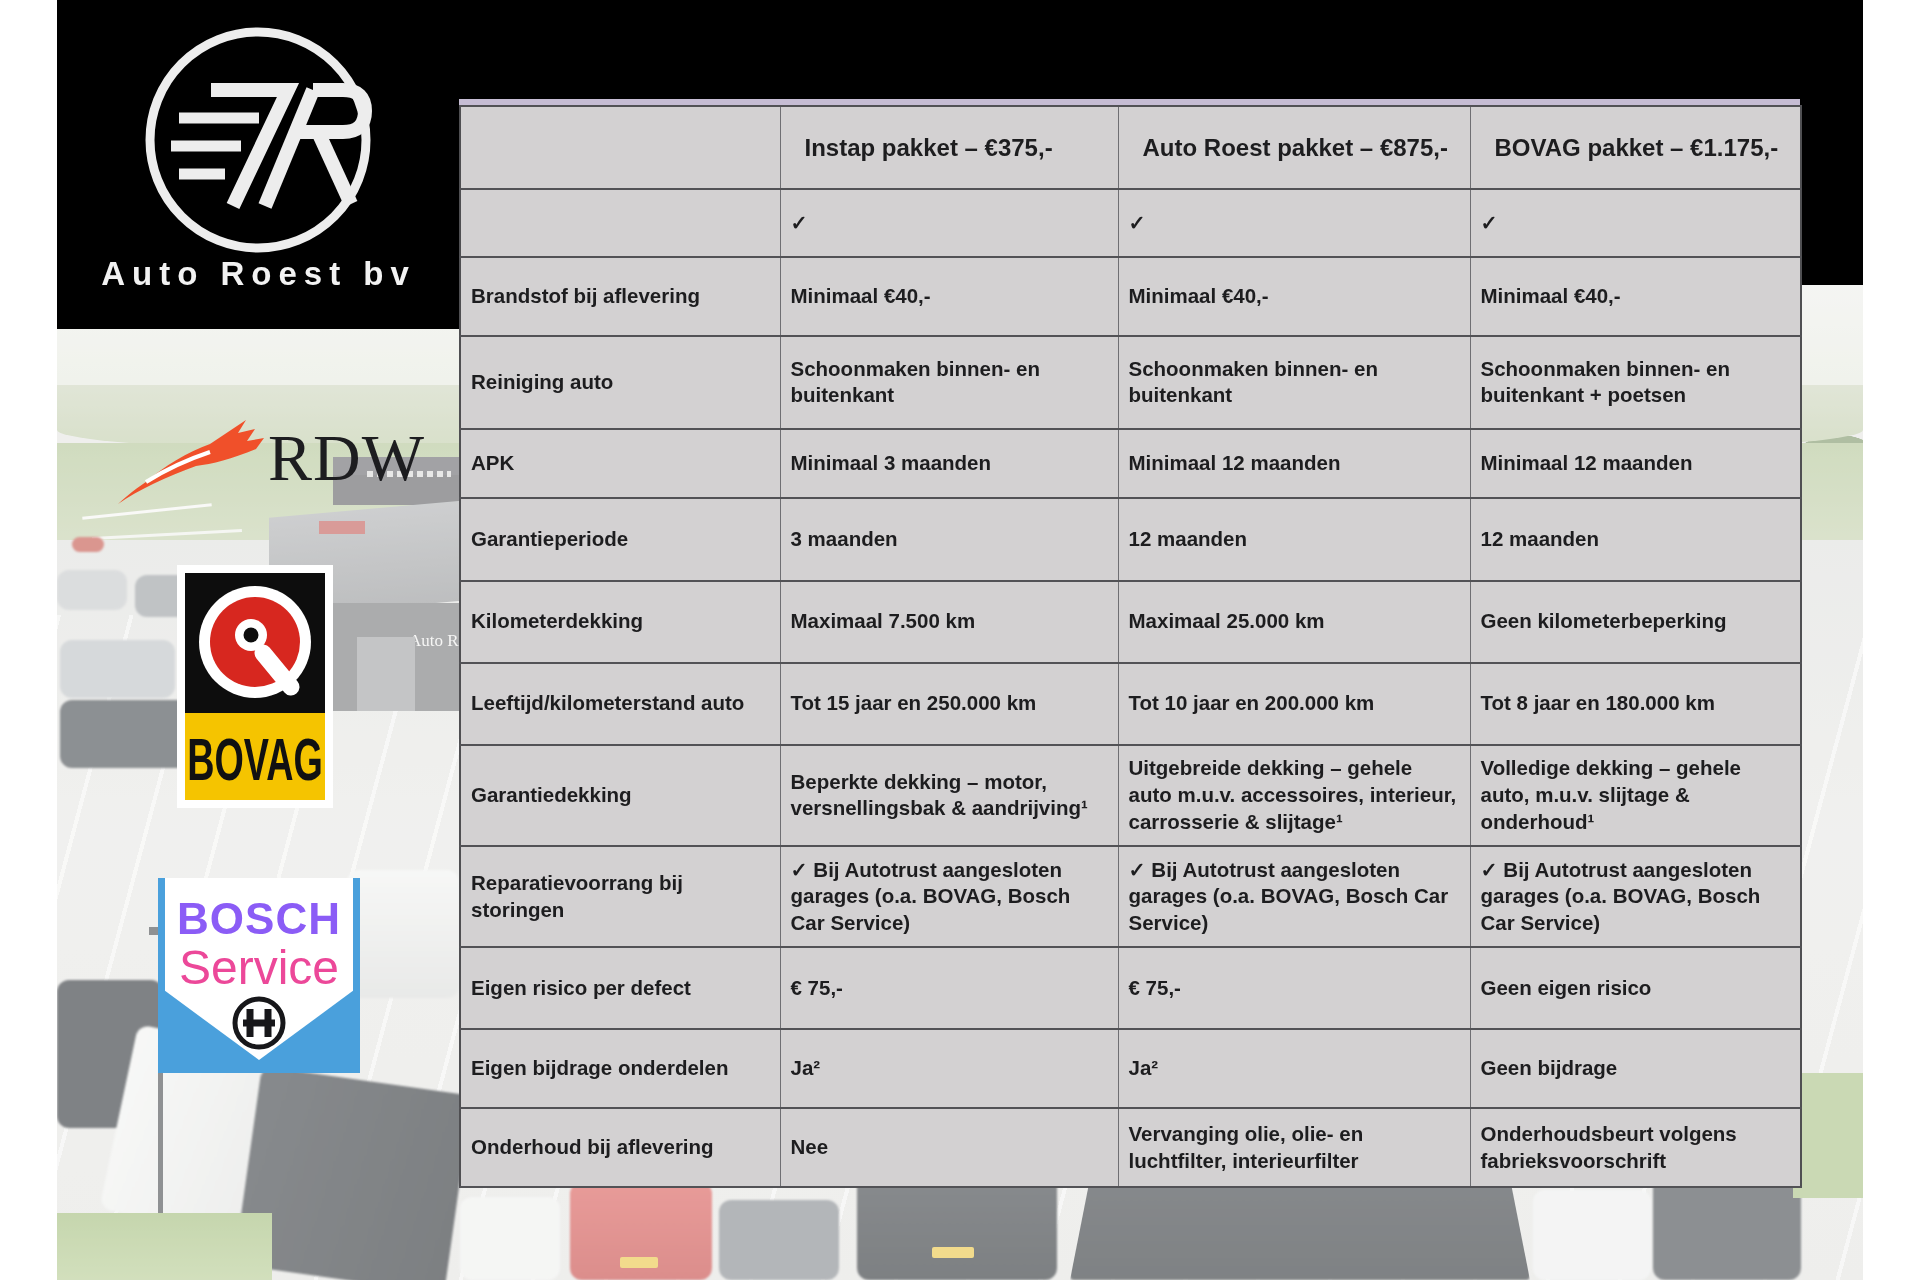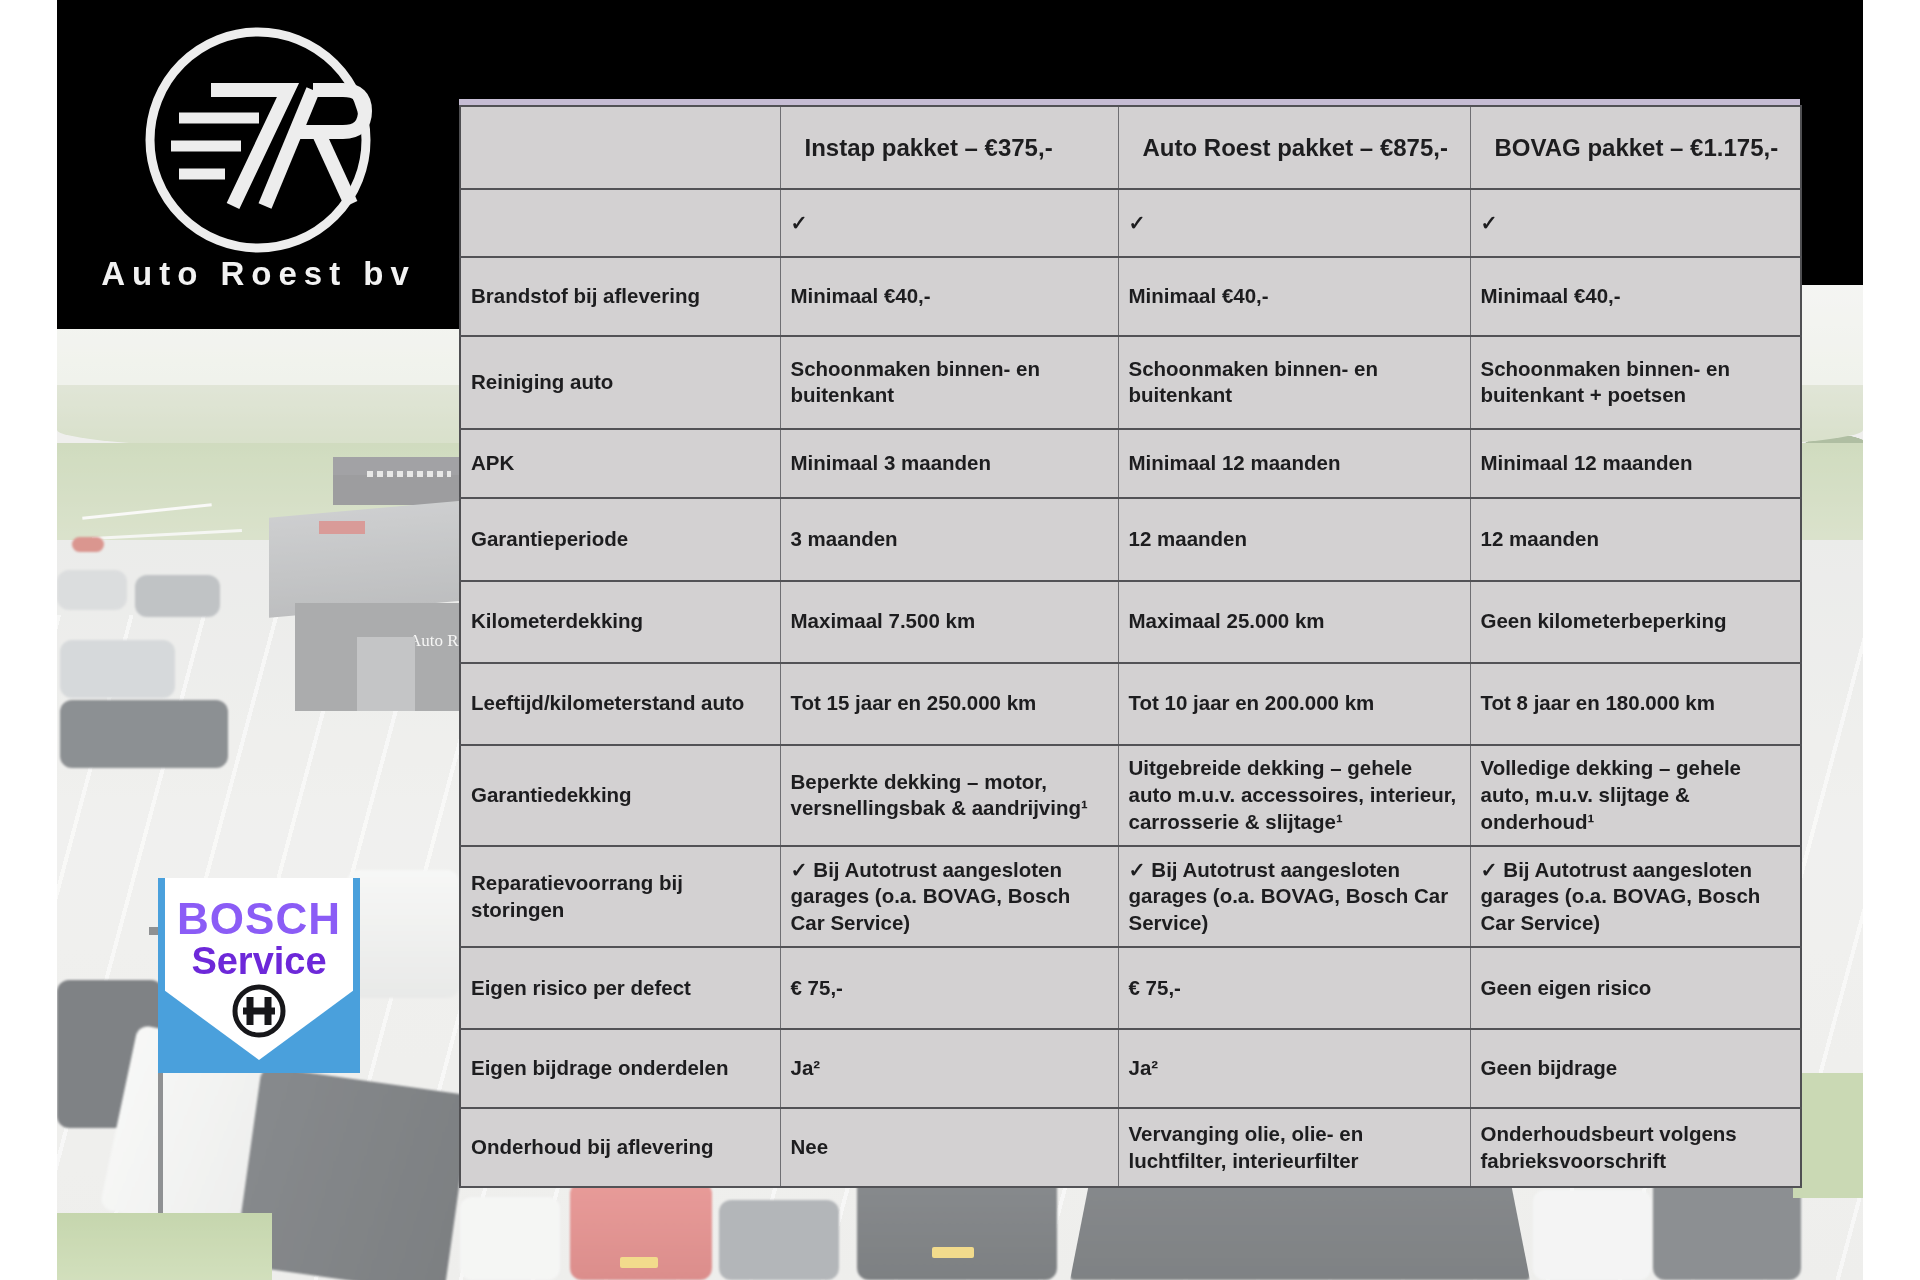--- a/index.html
+++ b/index.html
@@ -57,21 +57,21 @@
   
   .rdw { position:absolute; left:112px; top:412px; width:290px; height:100px; }
   .rdw svg { position:absolute; left:0; top:4px; }
   .rdw .word { position:absolute; left:156px; top:8px; font-family:"Liberation Serif",serif;
                font-size:66px; color:#1d1d20; letter-spacing:1px; }
   .bovag { position:absolute; left:177px; top:565px; width:156px; height:243px; background:#fff; padding:8px; }
   .bosch { position:absolute; left:158px; top:878px; width:202px; height:195px; background:#4aa0dc; }
   .shield { position:absolute; left:7px; top:0; width:188px; height:182px; background:#fff;
             clip-path:polygon(0 0,100% 0,100% 62%,50% 100%,0 62%); text-align:center; }
   .shield .l1 { margin-top:16px; font-size:44px; font-weight:bold; letter-spacing:1px; color:#8b5cf6; }
-  .shield .l2 { margin-top:-4px; font-size:38px; font-weight:bold; color:#6d28d9; }
+  .shield .l2 { margin-top:-4px; font-size:48px; font-weight:normal; color:#ec4899; }
   .shield svg { margin-top:-2px; }
 
   
   .tablewrap { position:absolute; left:459px; top:99px; width:1341px; border-top:6px solid #c6bdd4; }
   table.pkg { width:1341px; height:1083px; border-collapse:collapse; table-layout:fixed;
               background:#d3d1d2; }
   .pkg th, .pkg td { border-left:1px solid #6f6f73; border-right:1px solid #6f6f73;
               border-top:2px solid #525256; border-bottom:2px solid #525256;
               color:#1d1d1f; font-weight:bold; vertical-align:middle;
               padding:6px 12px 6px 10px; text-align:left; line-height:1.3; overflow:hidden; }
@@ -140,21 +140,42 @@
       <path d="M46,100 H126" stroke="#ededed" stroke-width="11"></path>
       <path d="M38,128 H108" stroke="#ededed" stroke-width="11"></path>
       <path d="M46,156 H92" stroke="#ededed" stroke-width="11"></path>
       <path d="M180,72 L132,188" fill="none" stroke="#ededed" stroke-width="14"></path>
       <path d="M180,72 L210,72 Q232,72 232,93 Q232,114 210,114 L160,114" fill="none" stroke="#ededed" stroke-width="14"></path>
       <path d="M186,116 L218,186" fill="none" stroke="#ededed" stroke-width="14"></path>
     </svg>
     <div class="brandname">Auto Roest bv</div>
   </div>
 
-
+  <div class="rdw">
+    <svg width="160" height="92" viewBox="0 0 160 92">
+      <path d="M6,88 C30,66 60,48 88,40 C70,46 50,56 34,66 C52,50 76,36 98,28 L134,4 L126,17 L143,13 L135,25 L152,22 L144,33 C120,43 100,48 84,50 C56,60 26,74 6,88 Z" fill="#f0502a"></path>
+      <path d="M34,66 C56,52 80,42 98,36" stroke="#fff" stroke-width="4" fill="none"></path>
+    </svg>
+    <span class="word">RDW</span>
+  </div>
+
+  <div class="bovag">
+    <svg width="140" height="227" viewBox="0 0 140 227">
+      <rect x="0" y="0" width="140" height="140" fill="#0d0d0d"></rect>
+      <circle cx="70" cy="69" r="56" fill="#ffffff"></circle>
+      <circle cx="70" cy="69" r="45" fill="#d7271f"></circle>
+      <path d="M78,80 L106,114" stroke="#ffffff" stroke-width="17" stroke-linecap="round"></path>
+      <circle cx="66" cy="62" r="16" fill="#ffffff"></circle>
+      <circle cx="66" cy="62" r="7.5" fill="#0d0d0d"></circle>
+      <rect x="0" y="140" width="140" height="87" fill="#f5c400"></rect>
+      <g transform="translate(70,207) scale(0.82,1.3)">
+        <text x="0" y="0" text-anchor="middle" font-family="Liberation Sans, sans-serif" font-weight="bold" font-size="46" fill="#111111">BOVAG</text>
+      </g>
+    </svg>
+  </div>
 
   <div class="bosch">
     <div class="shield">
       <div class="l1">BOSCH</div>
       <div class="l2">Service</div>
       <svg width="60" height="60" viewBox="0 0 60 60">
         <circle cx="30" cy="30" r="24" fill="none" stroke="#17171a" stroke-width="5"></circle>
         <path d="M14,30 H46" stroke="#17171a" stroke-width="7"></path>
         <path d="M21,16 V44" stroke="#17171a" stroke-width="7"></path>
         <path d="M39,16 V44" stroke="#17171a" stroke-width="7"></path>

